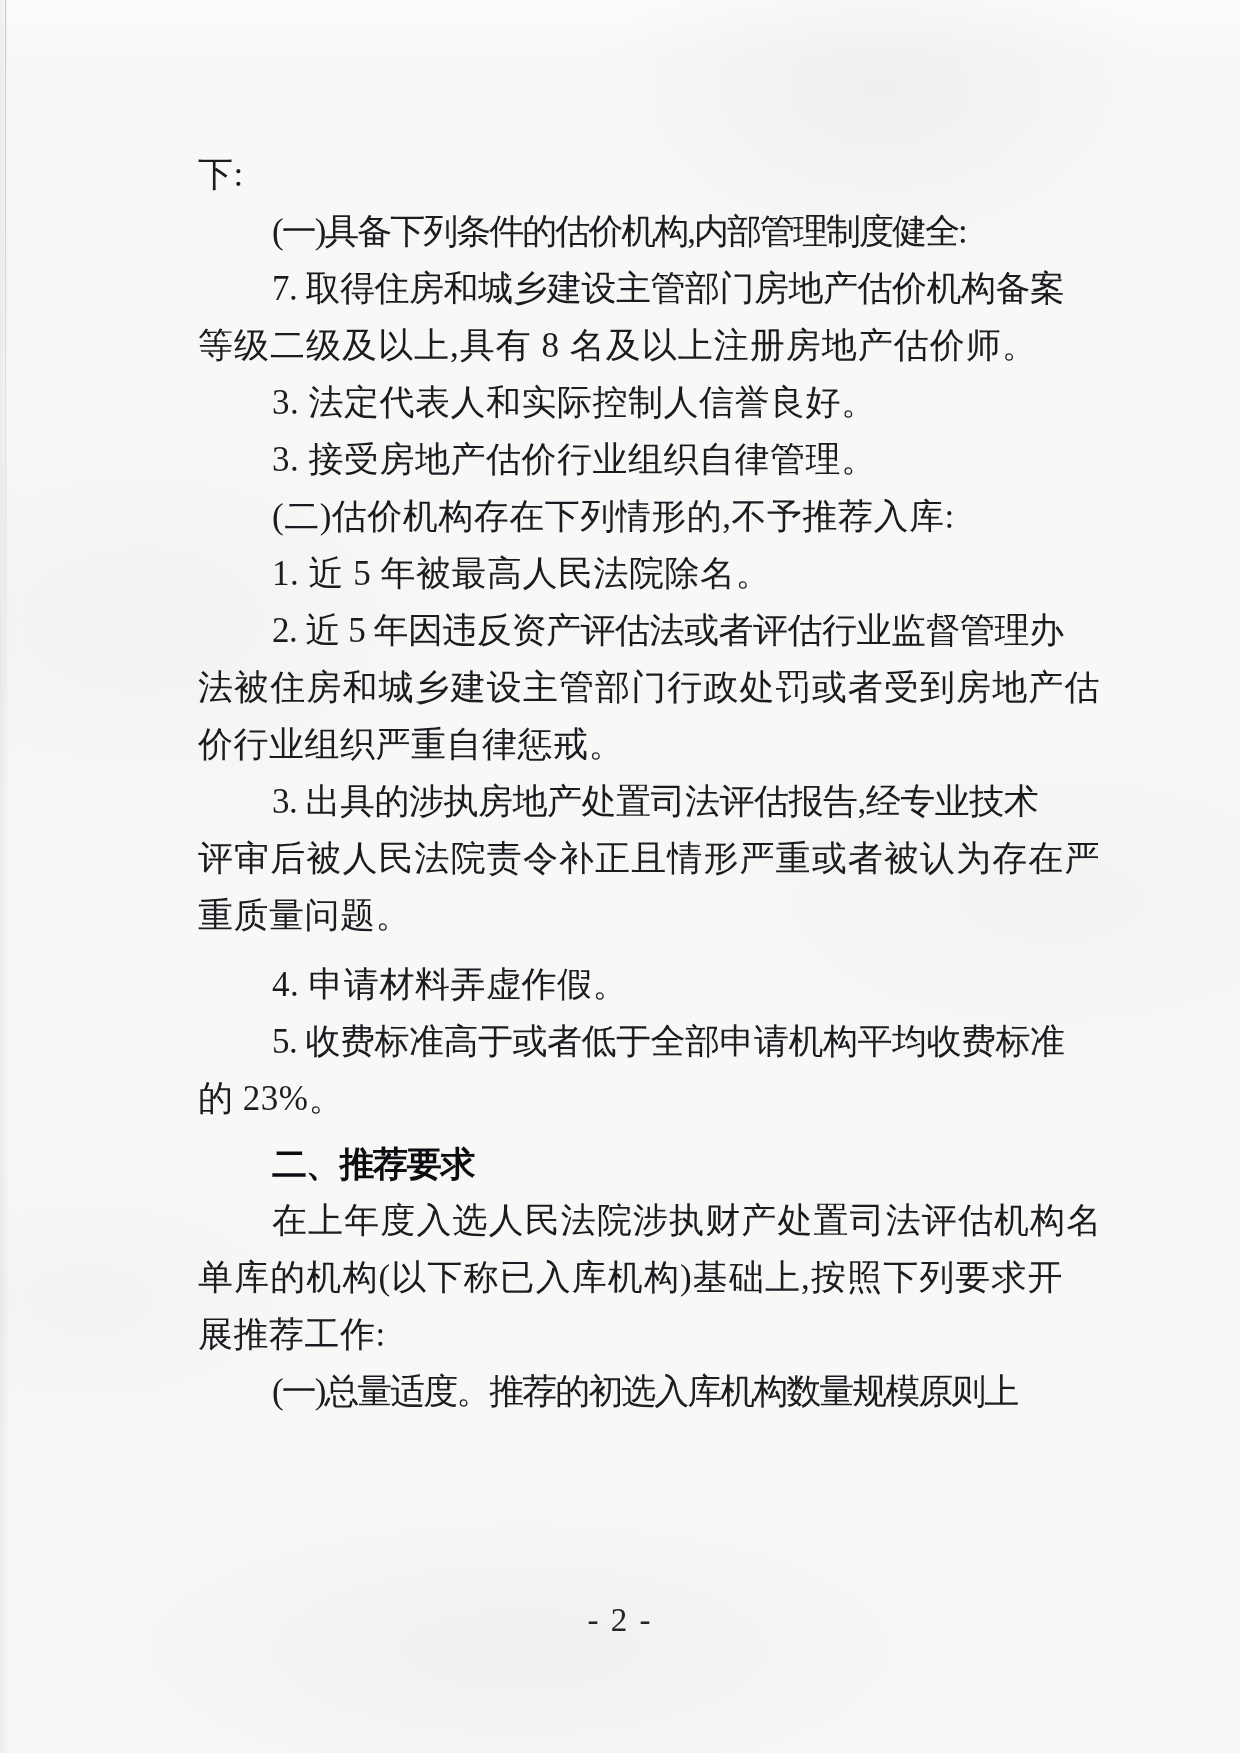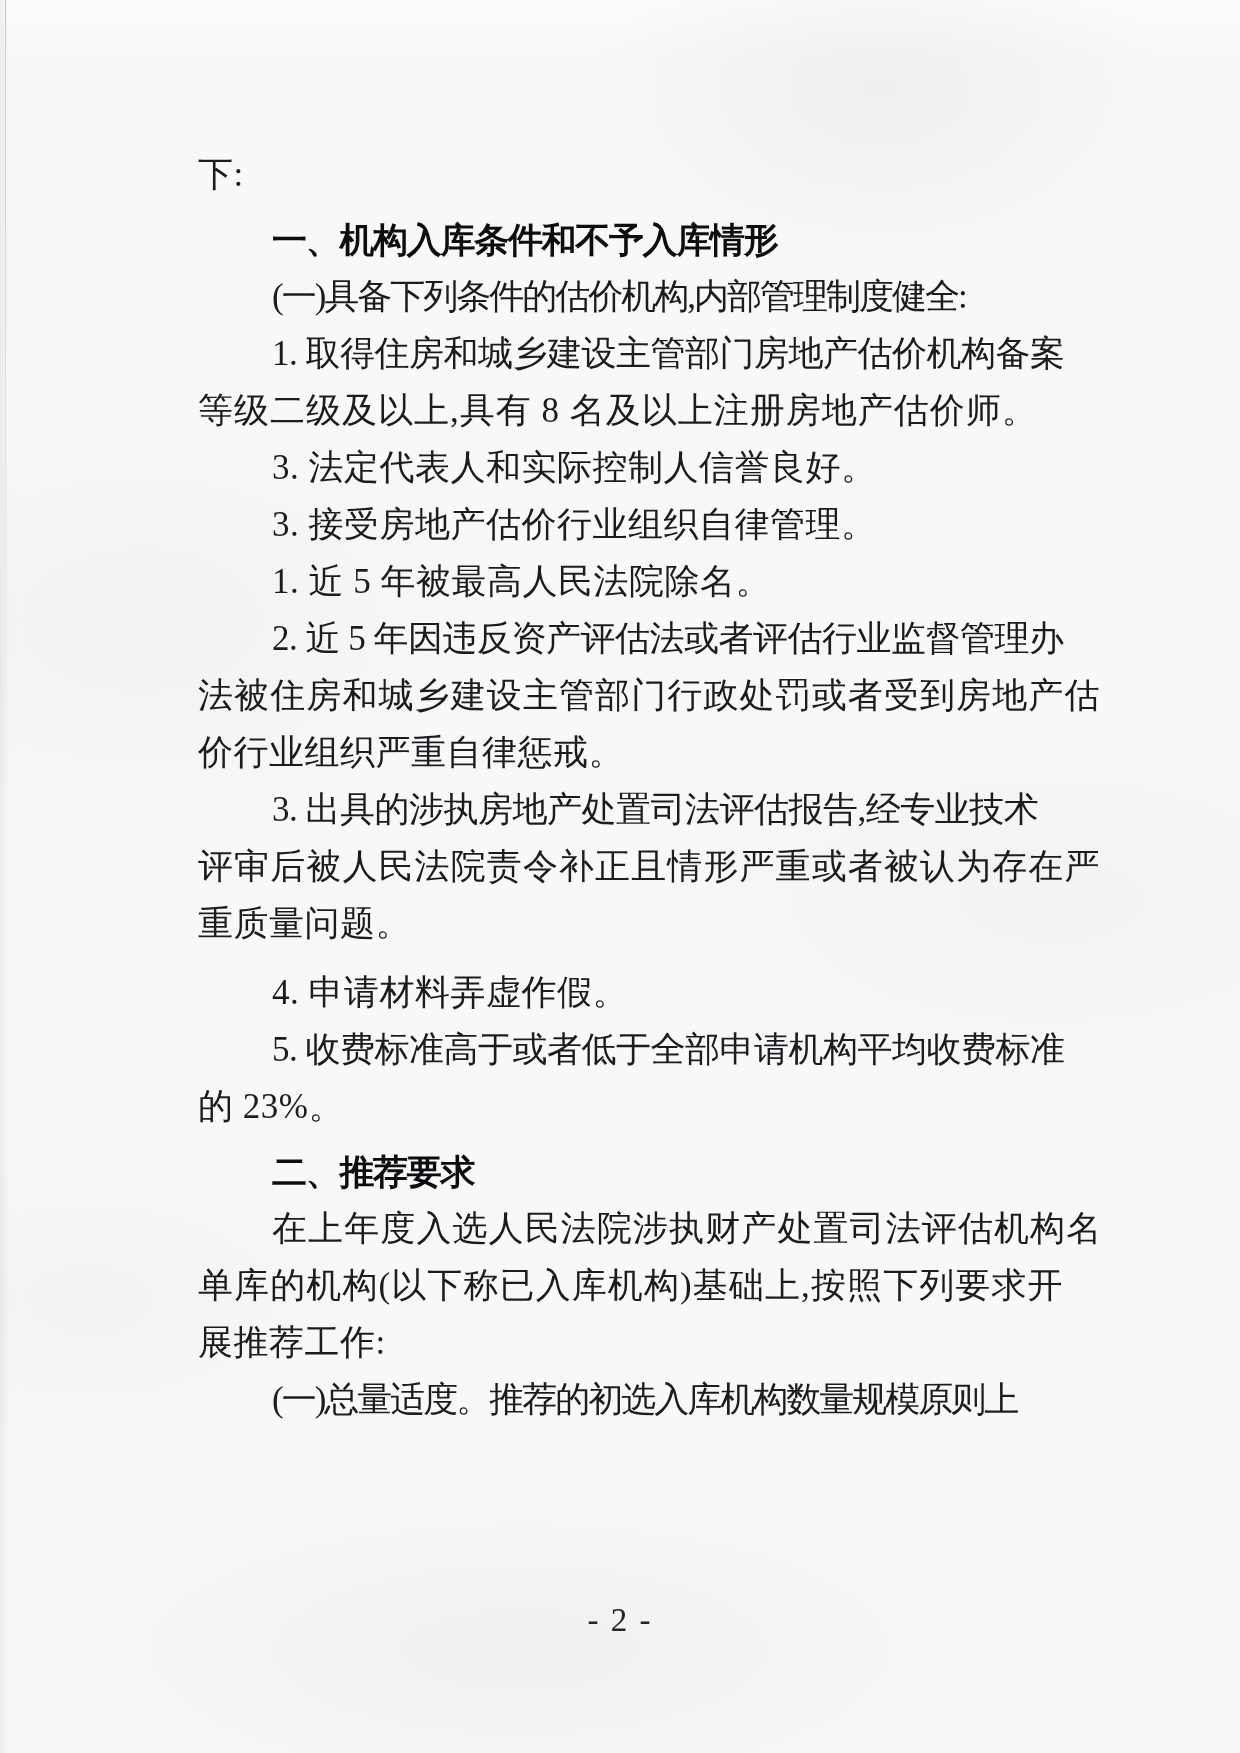--- a/index.html
+++ b/index.html
@@ -77,26 +77,26 @@
   }
 </style>
 </head>
 <body>
 
 <div class="paper-texture"></div>
 <div class="edge-line"></div>
 
 <div class="doc">
   <div class="line">下:</div>
-  <div class="line indent h mt8">一、机构入库条件和不予入库情形</div>
   <div class="line indent ls-tight">(一)具备下列条件的估价机构,内部管理制度健全:</div>
-  <div class="line indent ls-num">1. 取得住房和城乡建设主管部门房地产估价机构备案</div>
+  <div class="line indent ls-num">7. 取得住房和城乡建设主管部门房地产估价机构备案</div>
   <div class="line ls-mid">等级二级及以上,具有 8 名及以上注册房地产估价师。</div>
   <div class="line indent">3. 法定代表人和实际控制人信誉良好。</div>
   <div class="line indent">3. 接受房地产估价行业组织自律管理。</div>
+  <div class="line indent">(二)估价机构存在下列情形的,不予推荐入库:</div>
   <div class="line indent">1. 近 5 年被最高人民法院除名。</div>
   <div class="line indent ls-num">2. 近 5 年因违反资产评估法或者评估行业监督管理办</div>
   <div class="line ls-wide">法被住房和城乡建设主管部门行政处罚或者受到房地产估</div>
   <div class="line">价行业组织严重自律惩戒。</div>
   <div class="line indent ls-num">3. 出具的涉执房地产处置司法评估报告,经专业技术</div>
   <div class="line ls-wide">评审后被人民法院责令补正且情形严重或者被认为存在严</div>
   <div class="line">重质量问题。</div>
   <div class="line indent mt12">4. 申请材料弄虚作假。</div>
   <div class="line indent ls-num">5. 收费标准高于或者低于全部申请机构平均收费标准</div>
   <div class="line">的 23%。</div>

